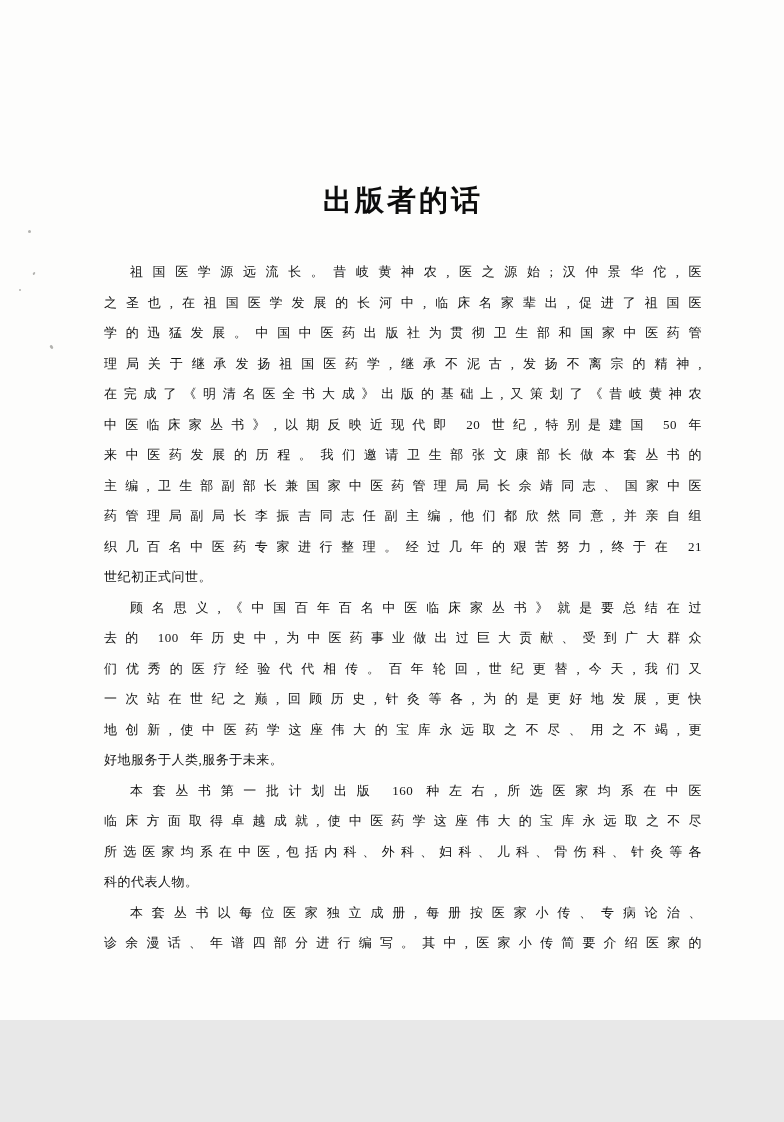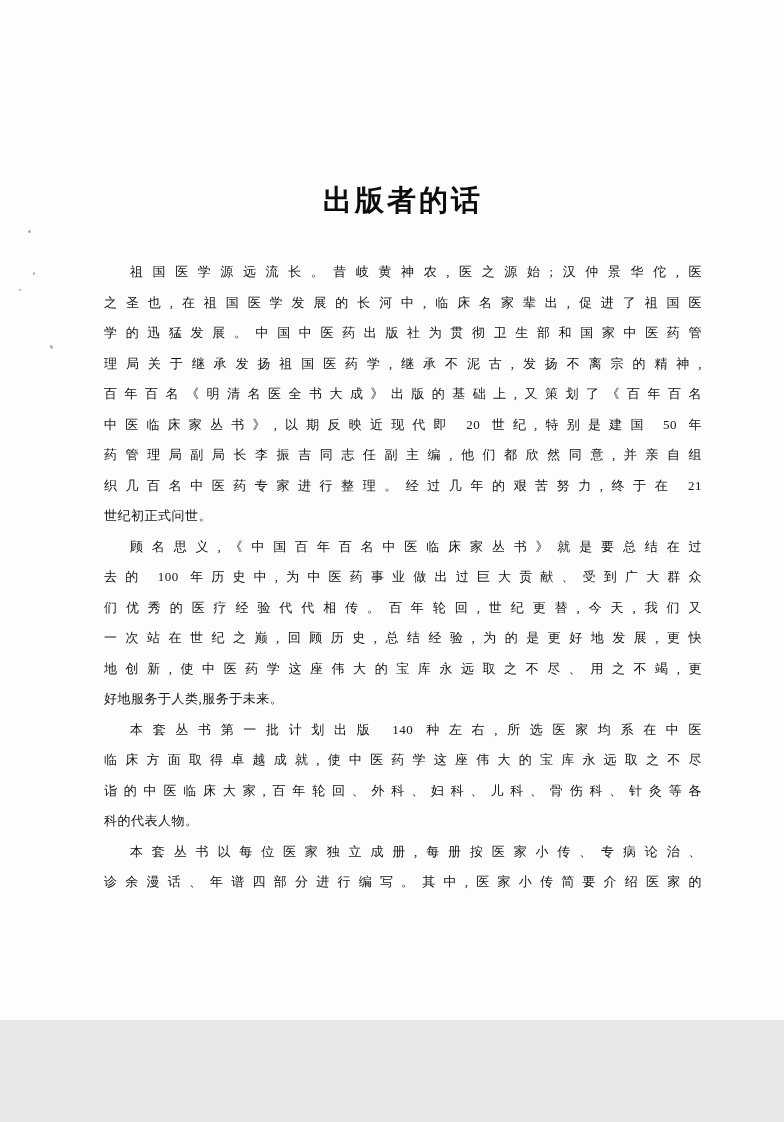--- a/index.html
+++ b/index.html
@@ -68,34 +68,36 @@
 <body>
 
 <div class="page">
   <div class="content">
     <h1 class="title">出版者的话</h1>
     <div class="body-text">
         <div class="line first">祖国医学源远流长。昔岐黄神农,医之源始;汉仲景华佗,医</div>
         <div class="line">之圣也,在祖国医学发展的长河中,临床名家辈出,促进了祖国医</div>
         <div class="line">学的迅猛发展。中国中医药出版社为贯彻卫生部和国家中医药管</div>
         <div class="line">理局关于继承发扬祖国医药学,继承不泥古,发扬不离宗的精神,</div>
-        <div class="line">百年百名《明清名医全书大成》出版的基础上,又策划了《百年百名</div>
+        <div class="line">在完成了《明清名医全书大成》出版的基础上,又策划了《昔岐黄神农</div>
         <div class="line">中医临床家丛书》,以期反映近现代即 20 世纪,特别是建国 50 年</div>
+        <div class="line">来中医药发展的历程。我们邀请卫生部张文康部长做本套丛书的</div>
+        <div class="line">主编,卫生部副部长兼国家中医药管理局局长佘靖同志、国家中医</div>
         <div class="line">药管理局副局长李振吉同志任副主编,他们都欣然同意,并亲自组</div>
         <div class="line">织几百名中医药专家进行整理。经过几年的艰苦努力,终于在 21</div>
         <div class="line lastline">世纪初正式问世。</div>
         <div class="line first">顾名思义,《中国百年百名中医临床家丛书》就是要总结在过</div>
         <div class="line">去的 100 年历史中,为中医药事业做出过巨大贡献、受到广大群众</div>
         <div class="line">们优秀的医疗经验代代相传。百年轮回,世纪更替,今天,我们又</div>
-        <div class="line">一次站在世纪之巅,回顾历史,总结经验,为的是更好地发展,更快</div>
+        <div class="line">一次站在世纪之巅,回顾历史,针灸等各,为的是更好地发展,更快</div>
         <div class="line">地创新,使中医药学这座伟大的宝库永远取之不尽、用之不竭,更</div>
         <div class="line lastline">好地服务于人类,服务于未来。</div>
-        <div class="line first">本套丛书第一批计划出版 140 种左右,所选医家均系在中医</div>
+        <div class="line first">本套丛书第一批计划出版 160 种左右,所选医家均系在中医</div>
         <div class="line">临床方面取得卓越成就,使中医药学这座伟大的宝库永远取之不尽</div>
-        <div class="line">诣的中医临床大家,百年轮回、外科、妇科、儿科、骨伤科、针灸等各</div>
+        <div class="line">所选医家均系在中医,包括内科、外科、妇科、儿科、骨伤科、针灸等各</div>
         <div class="line lastline">科的代表人物。</div>
         <div class="line first">本套丛书以每位医家独立成册,每册按医家小传、专病论治、</div>
         <div class="line">诊余漫话、年谱四部分进行编写。其中,医家小传简要介绍医家的</div>
       </div>
   </div>
 
   <span class="speck s1"></span>
   <span class="speck s2"></span>
   <span class="speck s3"></span>
   <span class="speck s4"></span>

